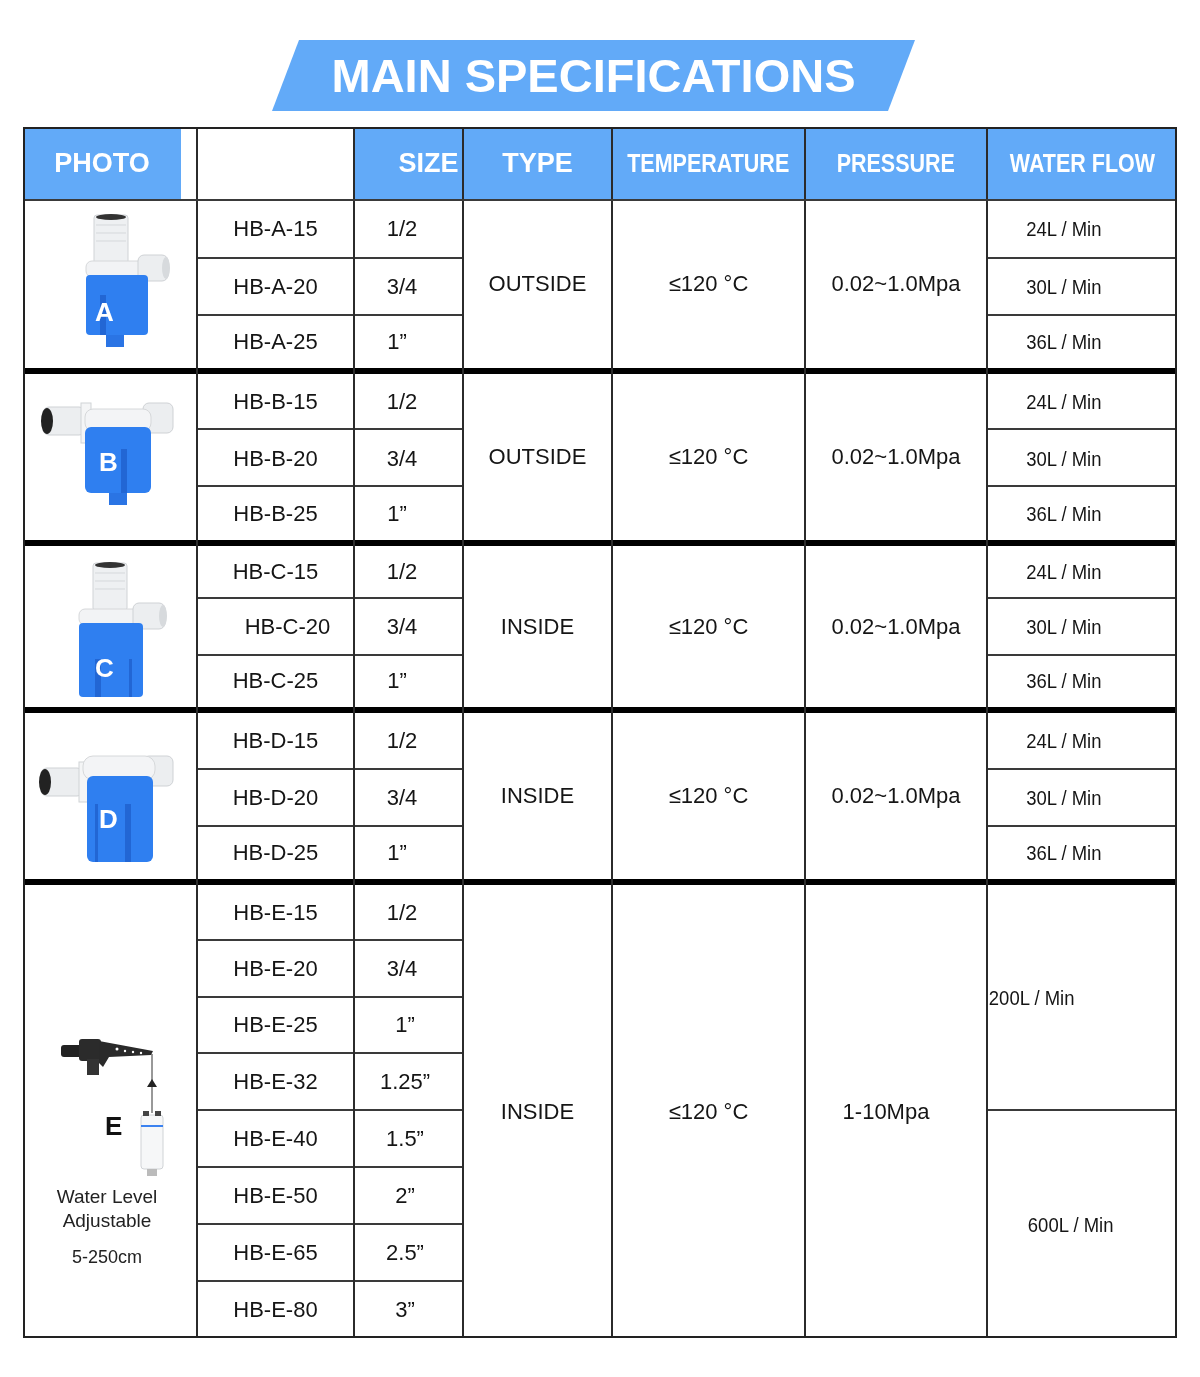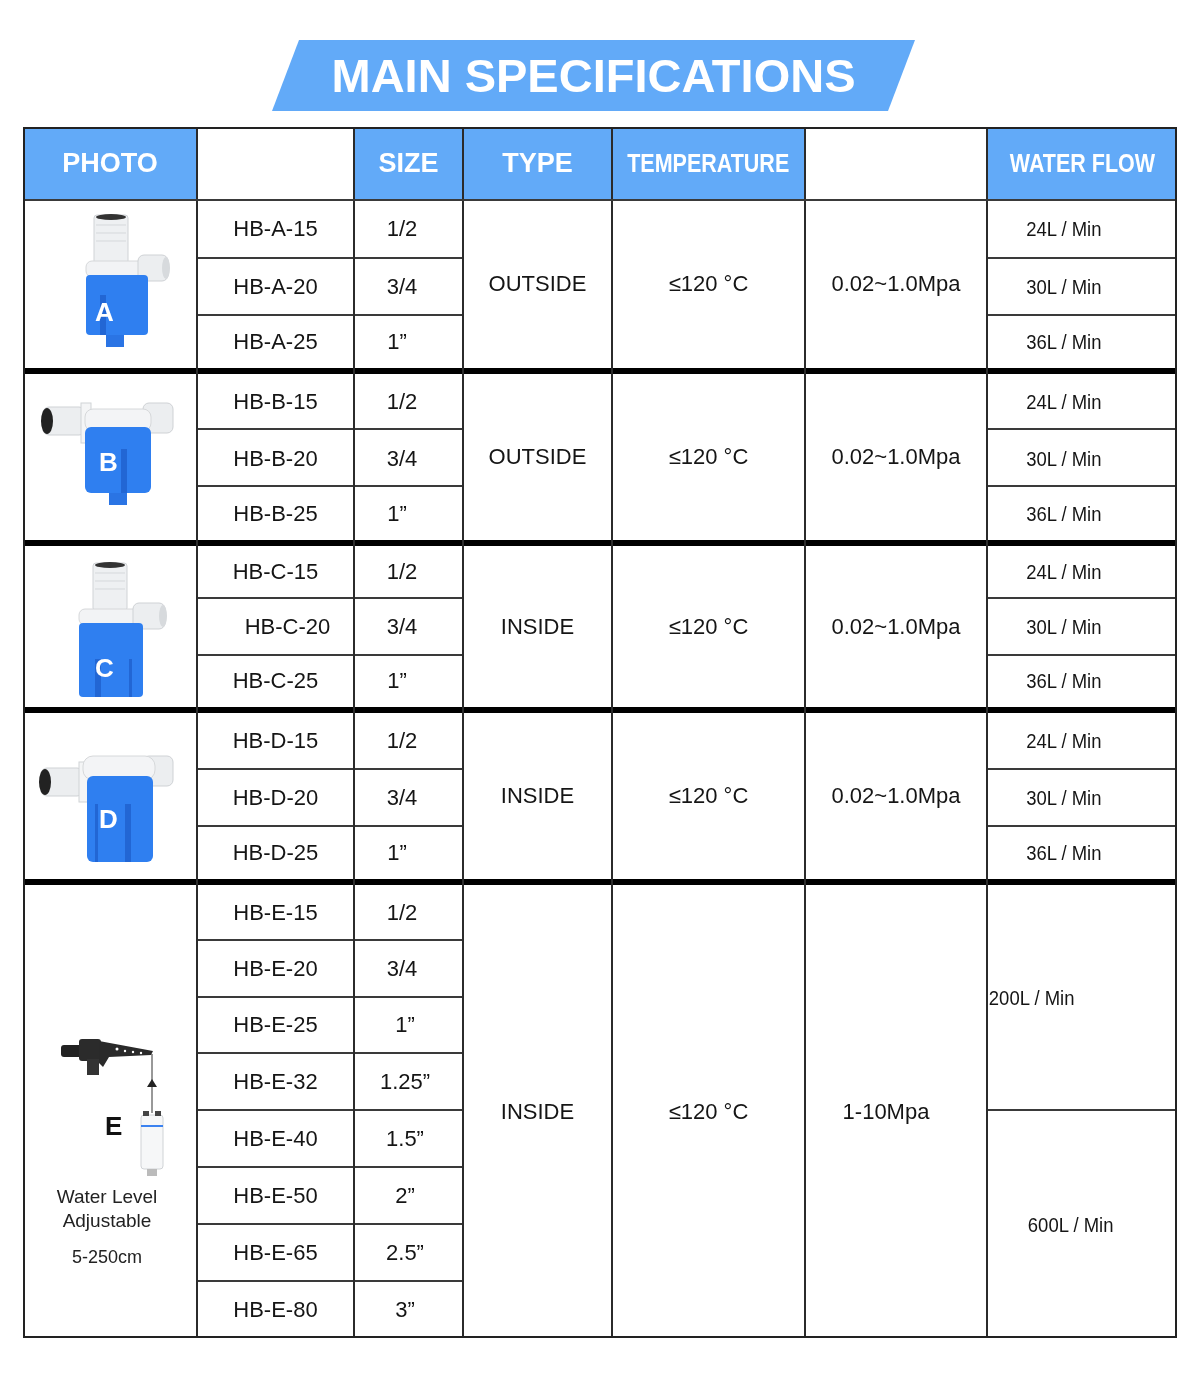--- a/index.html
+++ b/index.html
@@ -27,25 +27,28 @@
   .note { position:absolute; text-align:center; font-size:19px; color:#222; line-height:24px; }
 </style>
 </head>
 <body>
 
 <div class="banner"></div>
 <div class="banner-title">MAIN SPECIFICATIONS</div>
 
 <div class="tbl">
 
-  <div class="hdr" style="left:0;width:174px;">PHOTO</div>
-  <div class="hdr" style="left:331px;width:109px;">SIZE</div>
+  <div class="hdr" style="left:0;width:158px;">PHOTO</div>
+  <div class="hdr" style="left:331px;width:109px;padding-left:20px;">SIZE</div>
   <div class="hdr" style="left:440px;width:149px;">TYPE</div>
   <div class="hdr" style="left:589px;width:193px;">
       <span class="hdr narrow" style="position:static;background:none;">TEMPERATURE</span>
+    </div>
+  <div class="hdr" style="left:782px;width:182px;">
+      <span class="hdr narrow" style="position:static;background:none;">PRESSURE</span>
     </div>
   <div class="hdr" style="left:964px;width:190px;">
       <span class="hdr narrow" style="position:static;background:none;">WATER FLOW</span>
     </div>
 
   <div>
     <div class="photo" style="left:55px;top:84px;width:100px;height:150px;">
       <svg width="100" height="150" viewBox="0 0 100 150">
         <rect x="16" y="4" width="34" height="50" rx="3" fill="#eef0f2" stroke="#d0d3d6"></rect>
         <ellipse cx="33" cy="6" rx="15" ry="3" fill="#333"></ellipse>

